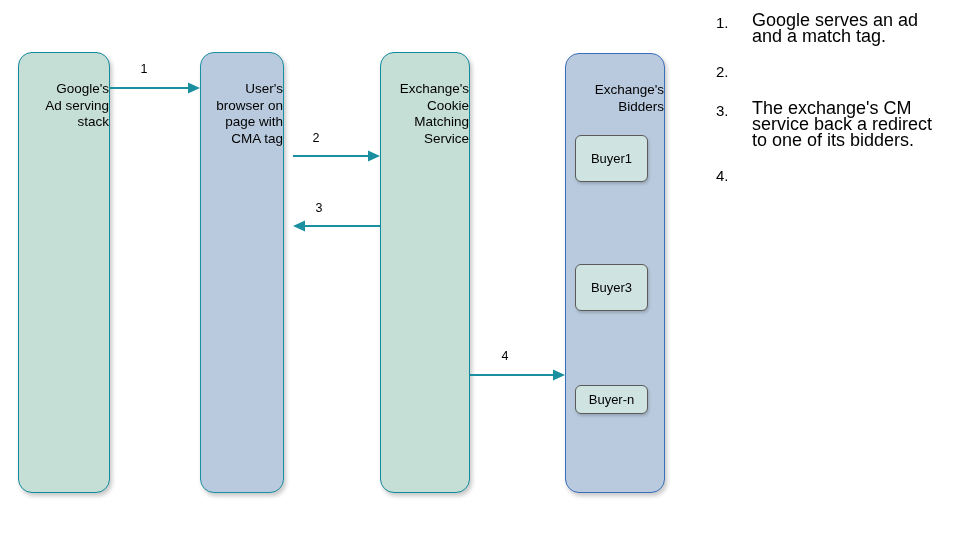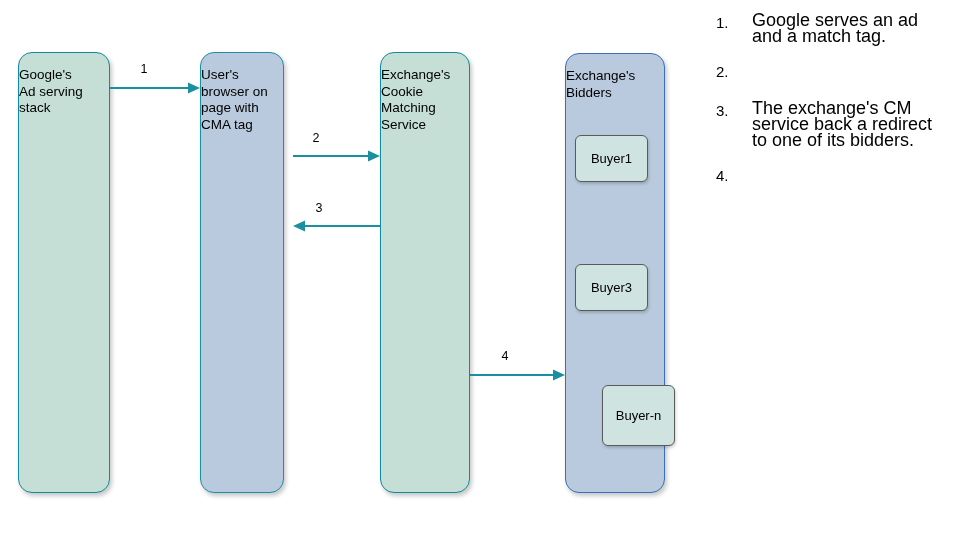--- a/index.html
+++ b/index.html
@@ -29,22 +29,22 @@
     border-radius: 14px;
     box-sizing: border-box;
     box-shadow: 2px 3px 4px rgba(0,0,0,0.22);
     display: flex;
     justify-content: center;
     align-items: flex-start;
   }
   .proc-box .proc-label {
     font-size: 13.5px;
     line-height: 16.5px;
-    text-align: left;
-    padding-top: 14px;
+    text-align: right;
+    padding-top: 28px;
     width: 100%;
     white-space: pre-line;
   }
 
   .box-green {
     background: #c6dfd6;
     border: 1.3px solid #118a9b;
   }
   .box-blue {
     background: #b9cade;
@@ -151,21 +151,21 @@
     <div class="proc-label">Exchange's
 Bidders</div>
   </div>
 
   <div class="buyer-box" style="left:575px; top:135px; width:73px; height:47px;">
     <span>Buyer1</span>
   </div>
   <div class="buyer-box" style="left:575px; top:264px; width:73px; height:47px;">
     <span>Buyer3</span>
   </div>
-  <div class="buyer-box" style="left:575px; top:385px; width:73px; height:61px;margin-left:27px;">
+  <div class="buyer-box" style="left:575px; top:385px; width:73px; height:29px;">
     <span>Buyer-n</span>
   </div>
 
   <svg class="arrow-svg" viewBox="0 0 960 540">
 
     <g>
       <line class="arrow-line" x1="110" y1="88" x2="192" y2="88"></line>
       <polygon class="arrow-head" points="200,88 188,82.6 188,93.4"></polygon>
     </g>
 

